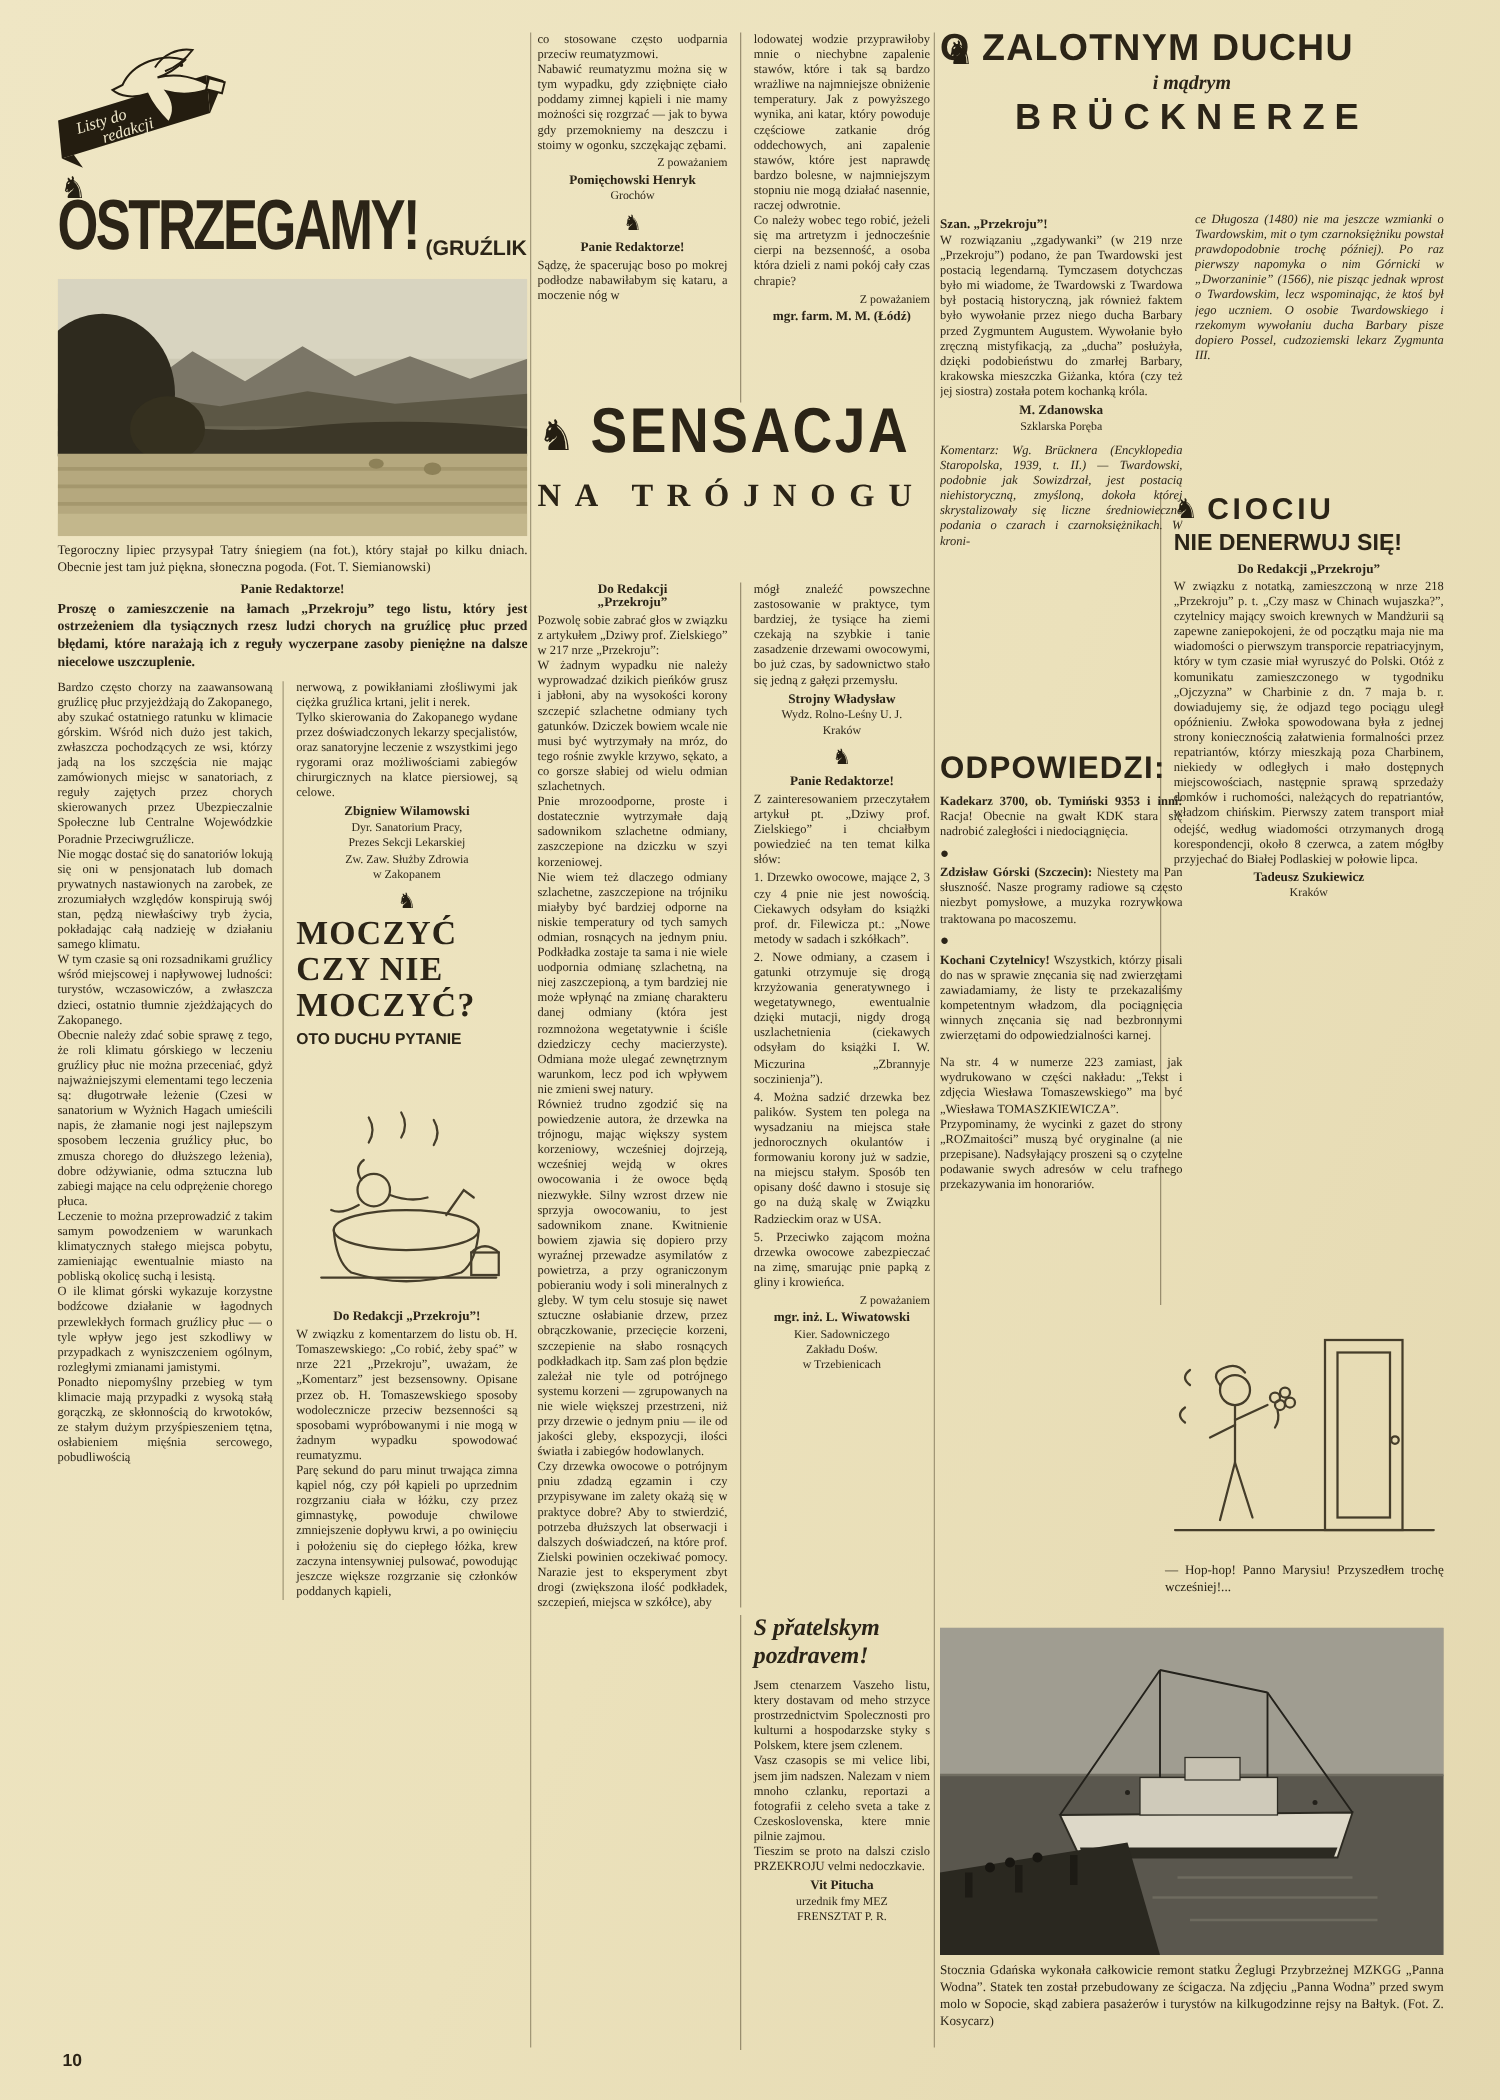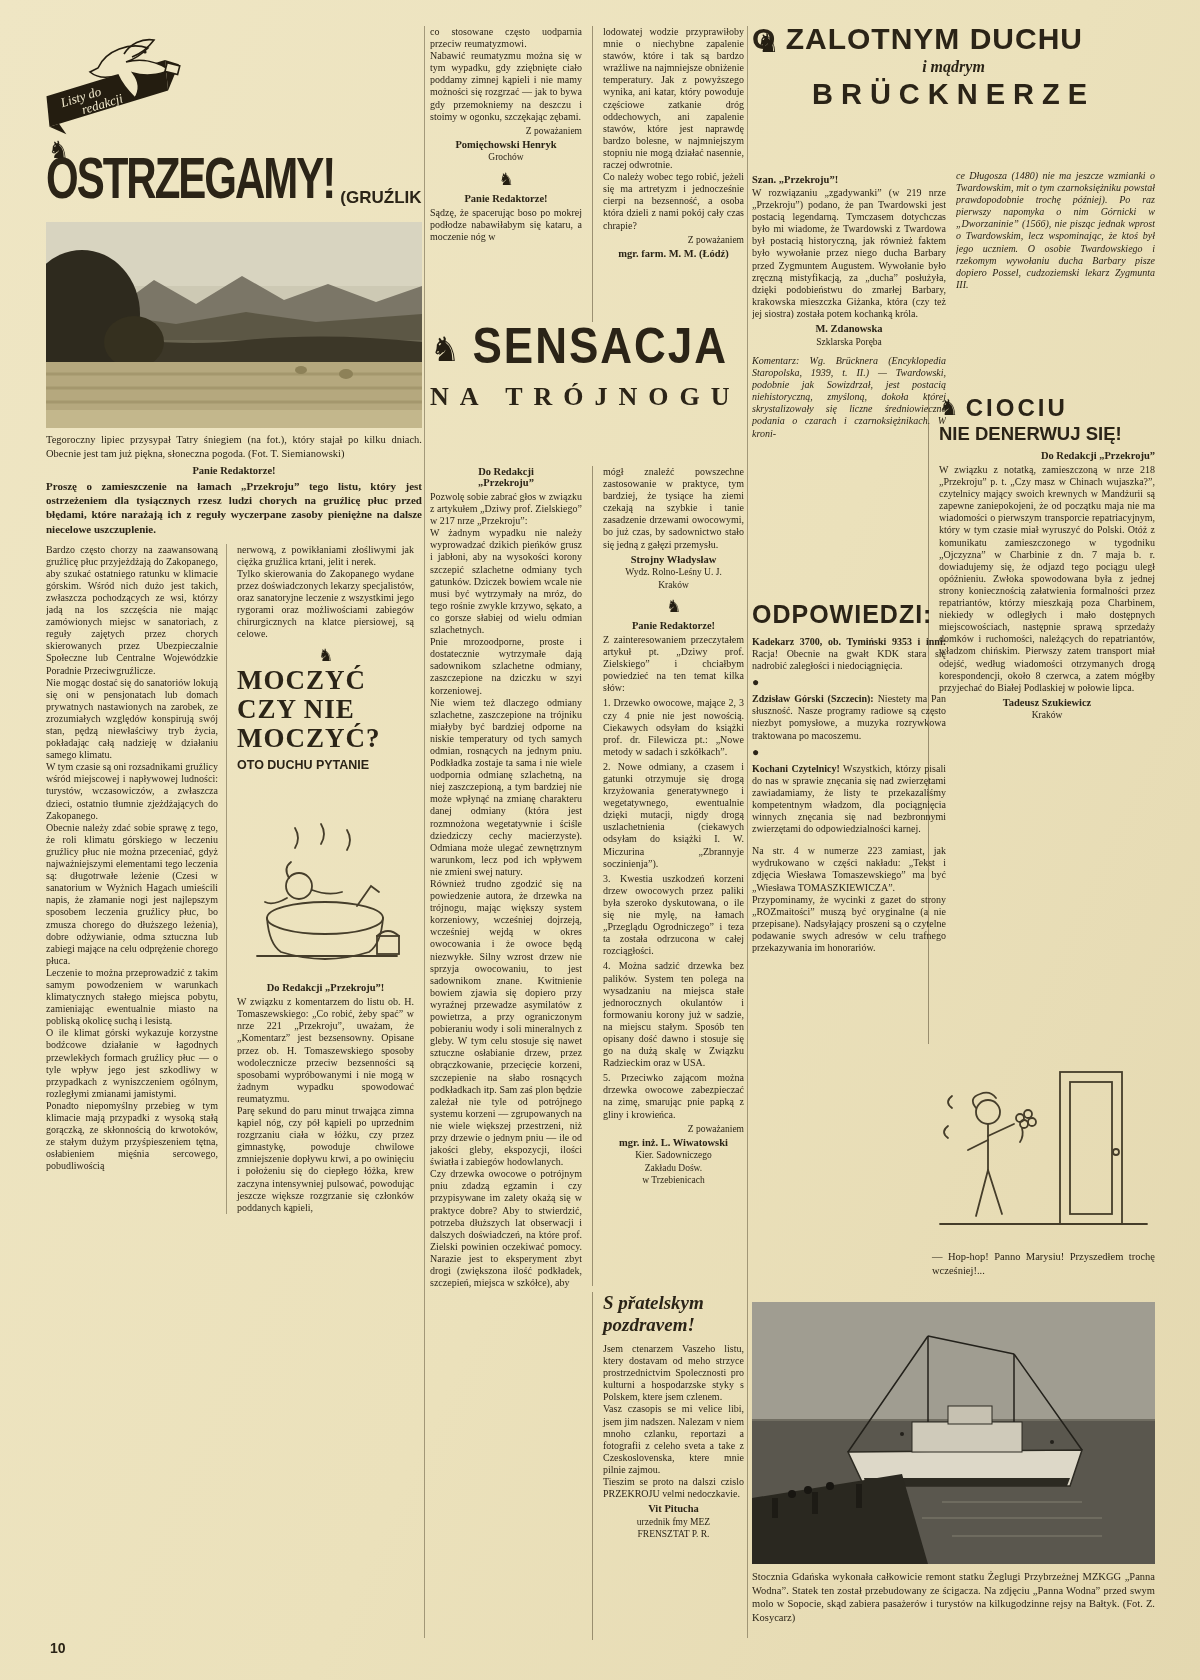--- a/index.html
+++ b/index.html
@@ -111,20 +111,27 @@
       <div class="colA small">Bardzo często chorzy na zaawansowaną gruźlicę płuc przyjeżdżają do Zakopanego, aby szukać ostatniego ratunku w klimacie górskim. Wśród nich dużo jest takich, zwłaszcza pochodzących ze wsi, którzy jadą na los szczęścia nie mając zamówionych miejsc w sanatoriach, z reguły zajętych przez chorych skierowanych przez Ubezpieczalnie Społeczne lub Centralne Wojewódzkie Poradnie Przeciwgruźlicze.
 Nie mogąc dostać się do sanatoriów lokują się oni w pensjonatach lub domach prywatnych nastawionych na zarobek, ze zrozumiałych względów konspirują swój stan, pędzą niewłaściwy tryb życia, pokładając całą nadzieję w działaniu samego klimatu.
 W tym czasie są oni rozsadnikami gruźlicy wśród miejscowej i napływowej ludności: turystów, wczasowiczów, a zwłaszcza dzieci, ostatnio tłumnie zjeżdżających do Zakopanego.
 Obecnie należy zdać sobie sprawę z tego, że roli klimatu górskiego w leczeniu gruźlicy płuc nie można przeceniać, gdyż najważniejszymi elementami tego leczenia są: długotrwałe leżenie (Czesi w sanatorium w Wyżnich Hagach umieścili napis, że złamanie nogi jest najlepszym sposobem leczenia gruźlicy płuc, bo zmusza chorego do dłuższego leżenia), dobre odżywianie, odma sztuczna lub zabiegi mające na celu odprężenie chorego płuca.
 Leczenie to można przeprowadzić z takim samym powodzeniem w warunkach klimatycznych stałego miejsca pobytu, zamieniając ewentualnie miasto na pobliską okolicę suchą i lesistą.
 O ile klimat górski wykazuje korzystne bodźcowe działanie w łagodnych przewlekłych formach gruźlicy płuc — o tyle wpływ jego jest szkodliwy w przypadkach z wyniszczeniem ogólnym, rozległymi zmianami jamistymi.
 Ponadto niepomyślny przebieg w tym klimacie mają przypadki z wysoką stałą gorączką, ze skłonnością do krwotoków, ze stałym dużym przyśpieszeniem tętna, osłabieniem mięśnia sercowego, pobudliwością</div>
       <div class="colB">
         <div class="small">nerwową, z powikłaniami złośliwymi jak ciężka gruźlica krtani, jelit i nerek.
 Tylko skierowania do Zakopanego wydane przez doświadczonych lekarzy specjalistów, oraz sanatoryjne leczenie z wszystkimi jego rygorami oraz możliwościami zabiegów chirurgicznych na klatce piersiowej, są celowe.</div>
+        <div class="sig">
+          <div class="name">Zbigniew Wilamowski</div>
+          <div>Dyr. Sanatorium Pracy,</div>
+          <div>Prezes Sekcji Lekarskiej</div>
+          <div>Zw. Zaw. Służby Zdrowia</div>
+          <div>w Zakopanem</div>
+        </div>
 
         <div>
           <span class="knight kn-center">♞</span>
           <div class="moczyc-title">
             <div>MOCZYĆ</div>
             <div>CZY NIE</div>
             <div>MOCZYĆ?</div>
           </div>
           <div class="moczyc-sub">OTO DUCHU PYTANIE</div>
           <div class="cartoon">
@@ -202,21 +209,20 @@
     <div class="sig">
       <div class="name">Strojny Władysław</div>
       <div>Wydz. Rolno-Leśny U. J.</div>
       <div>Kraków</div>
     </div>
     <span class="knight kn-center">♞</span>
     <p class="salut">Panie Redaktorze!</p>
     <div class="small">Z zainteresowaniem przeczytałem artykuł pt. „Dziwy prof. Zielskiego” i chciałbym powiedzieć na ten temat kilka słów:</div>
     <div class="small pt">1. Drzewko owocowe, mające 2, 3 czy 4 pnie nie jest nowością. Ciekawych odsyłam do książki prof. dr. Filewicza pt.: „Nowe metody w sadach i szkółkach”.</div>
     <div class="small pt">2. Nowe odmiany, a czasem i gatunki otrzymuje się drogą krzyżowania generatywnego i wegetatywnego, ewentualnie dzięki mutacji, nigdy drogą uszlachetnienia (ciekawych odsyłam do książki I. W. Miczurina „Zbrannyje soczinienja”).</div>
-    <div class="small pt">3. Kwestia uszkodzeń korzeni drzew owocowych przez paliki była szeroko dyskutowana, o ile się nie mylę, na łamach „Przeglądu Ogrodniczego” i teza ta została odrzucona w całej rozciągłości.</div>
     <div class="small pt">4. Można sadzić drzewka bez palików. System ten polega na wysadzaniu na miejsca stałe jednorocznych okulantów i formowaniu korony już w sadzie, na miejscu stałym. Sposób ten opisany dość dawno i stosuje się go na dużą skalę w Związku Radzieckim oraz w USA.</div>
     <div class="small pt">5. Przeciwko zającom można drzewka owocowe zabezpieczać na zimę, smarując pnie papką z gliny i krowieńca.</div>
     <div class="closing">Z poważaniem</div>
     <div class="sig">
       <div class="name">mgr. inż. L. Wiwatowski</div>
       <div>Kier. Sadowniczego</div>
       <div>Zakładu Dośw.</div>
       <div>w Trzebienicach</div>
     </div>
   </section>
@@ -253,21 +259,21 @@
   <section class="abs" style="left:956px;top:170px;width:199px;height:218px;overflow:hidden">
     <div class="small ital">ce Długosza (1480) nie ma jeszcze wzmianki o Twardowskim, mit o tym czarnoksiężniku powstał prawdopodobnie trochę później). Po raz pierwszy napomyka o nim Górnicki w „Dworzaninie” (1566), nie pisząc jednak wprost o Twardowskim, lecz wspominając, że ktoś był jego uczniem. O osobie Twardowskiego i rzekomym wywołaniu ducha Barbary pisze dopiero Possel, cudzoziemski lekarz Zygmunta III.</div>
   </section>
 
   <section class="abs vr" style="left:928px;top:394px;width:227px;height:650px;overflow:hidden">
     <div class="cio-head">
       <span class="knight" style="font-size:22px">♞</span>
       <span class="cio1">CIOCIU</span>
     </div>
     <div class="cio2">NIE DENERWUJ SIĘ!</div>
-    <p class="salut" style="text-align:right">Do Redakcji „Przekroju”</p>
+    <p class="salut" style="text-align:center">Do Redakcji „Przekroju”</p>
     <div class="small">W związku z notatką, zamieszczoną w nrze 218 „Przekroju” p. t. „Czy masz w Chinach wujaszka?”, czytelnicy mający swoich krewnych w Mandżurii są zapewne zaniepokojeni, że od początku maja nie ma wiadomości o pierwszym transporcie repatriacyjnym, który w tym czasie miał wyruszyć do Polski. Otóż z komunikatu zamieszczonego w tygodniku „Ojczyzna” w Charbinie z dn. 7 maja b. r. dowiadujemy się, że odjazd tego pociągu uległ opóźnieniu. Zwłoka spowodowana była z jednej strony koniecznością załatwienia formalności przez repatriantów, którzy mieszkają poza Charbinem, niekiedy w odległych i mało dostępnych miejscowościach, następnie sprawą sprzedaży domków i ruchomości, należących do repatriantów, władzom chińskim. Pierwszy zatem transport miał odejść, według wiadomości otrzymanych drogą korespondencji, około 8 czerwca, a zatem mógłby przyjechać do Białej Podlaskiej w połowie lipca.</div>
     <div class="sig">
       <div class="name">Tadeusz Szukiewicz</div>
       <div>Kraków</div>
     </div>
   </section>
 
   <section class="abs cartoon" style="left:932px;top:1050px;width:223px;height:194px">
     <svg viewBox="0 0 223 194" width="223" height="194">
       <g fill="none" stroke="#453d2a" stroke-width="1.8" stroke-linecap="round">

